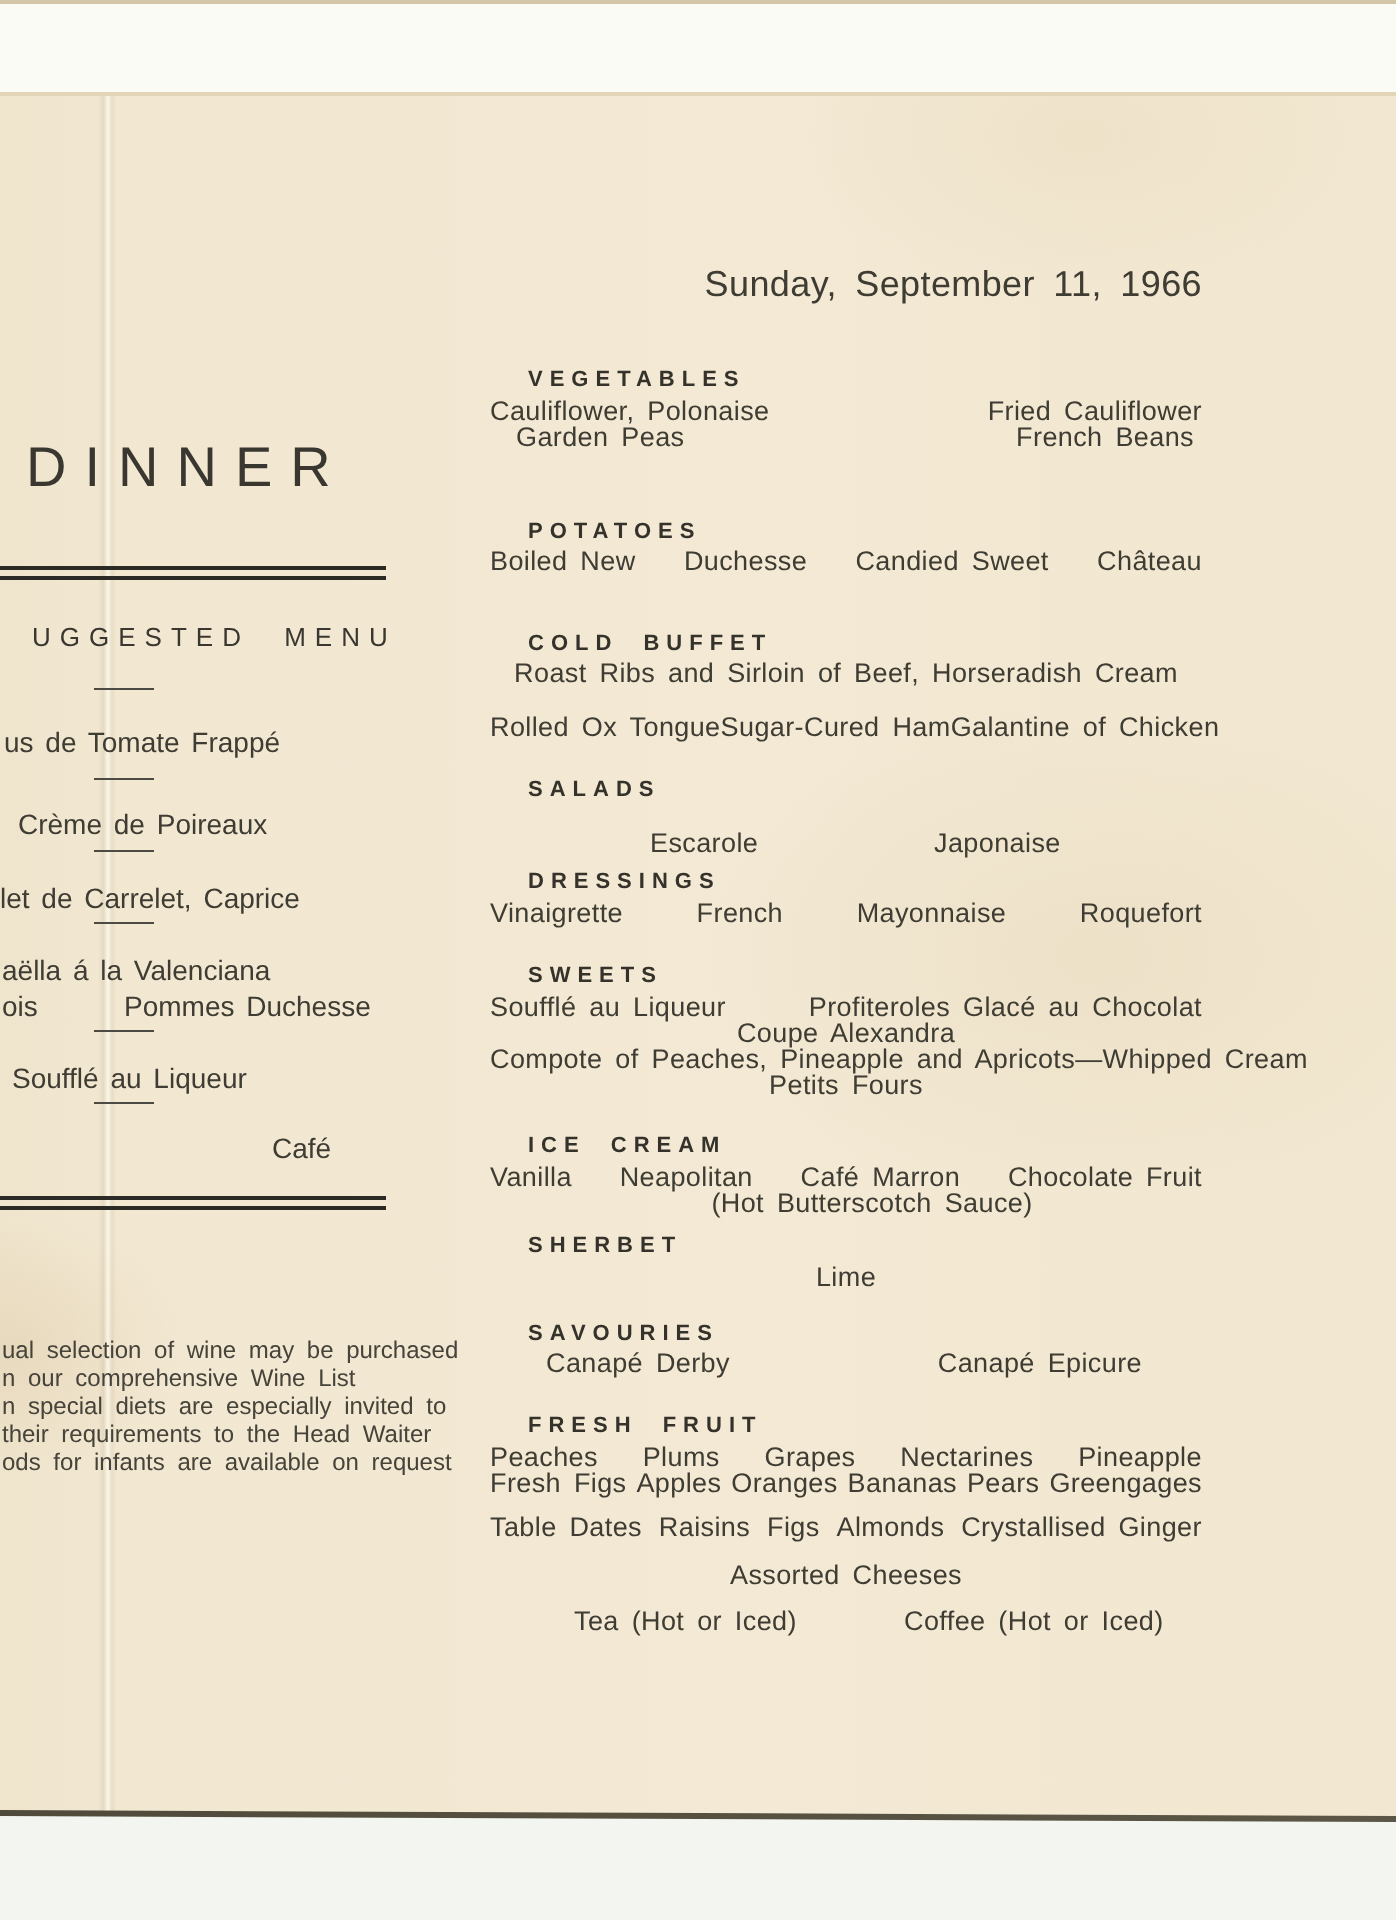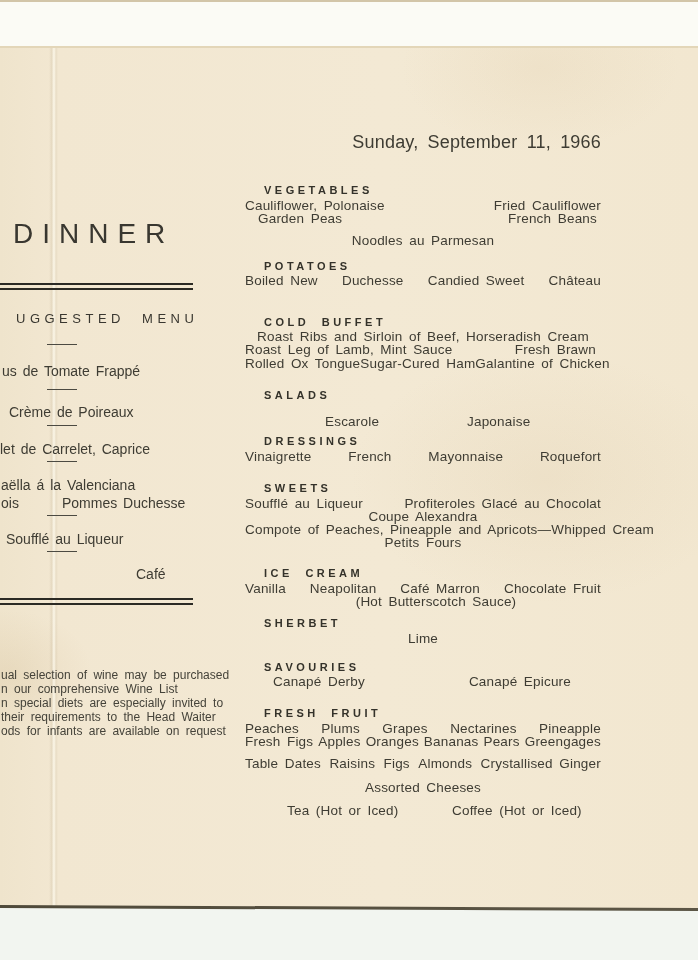--- a/index.html
+++ b/index.html
@@ -94,36 +94,31 @@
 
     <div class="row hd" style="top:135px">VEGETABLES</div>
     <div class="row spread" style="top:151px">
       <span>Cauliflower, Polonaise</span>
       <span>Fried Cauliflower</span>
     </div>
     <div class="row spread" style="top:164px; padding:0 4px 0 13px; width:339px">
       <span>Garden Peas</span>
       <span>French Beans</span>
     </div>
-    <div class="row center" style="top:186px">Noodles au Parmesan</div>
 
     <div class="row hd" style="top:211px">POTATOES</div>
     <div class="row spread" style="top:226px">
       <span>Boiled New</span>
       <span>Duchesse</span>
       <span>Candied Sweet</span>
       <span>Château</span>
     </div>
 
     <div class="row hd" style="top:267px">COLD BUFFET</div>
     <div class="row center" style="top:282px">Roast Ribs and Sirloin of Beef, Horseradish Cream</div>
-    <div class="row spread" style="top:295px; padding-right:5px; width:351px">
-      <span>Roast Leg of Lamb, Mint Sauce</span>
-      <span>Fresh Brawn</span>
-    </div>
     <div class="row spread" style="top:309px">
       <span>Rolled Ox Tongue</span>
       <span>Sugar-Cured Ham</span>
       <span>Galantine of Chicken</span>
     </div>
 
     <div class="row hd" style="top:340px">SALADS</div>
     <div class="row pos" style="top:367px">
       <span class="sal2-a">Escarole</span>
       <span class="sal2-b">Japonaise</span>

